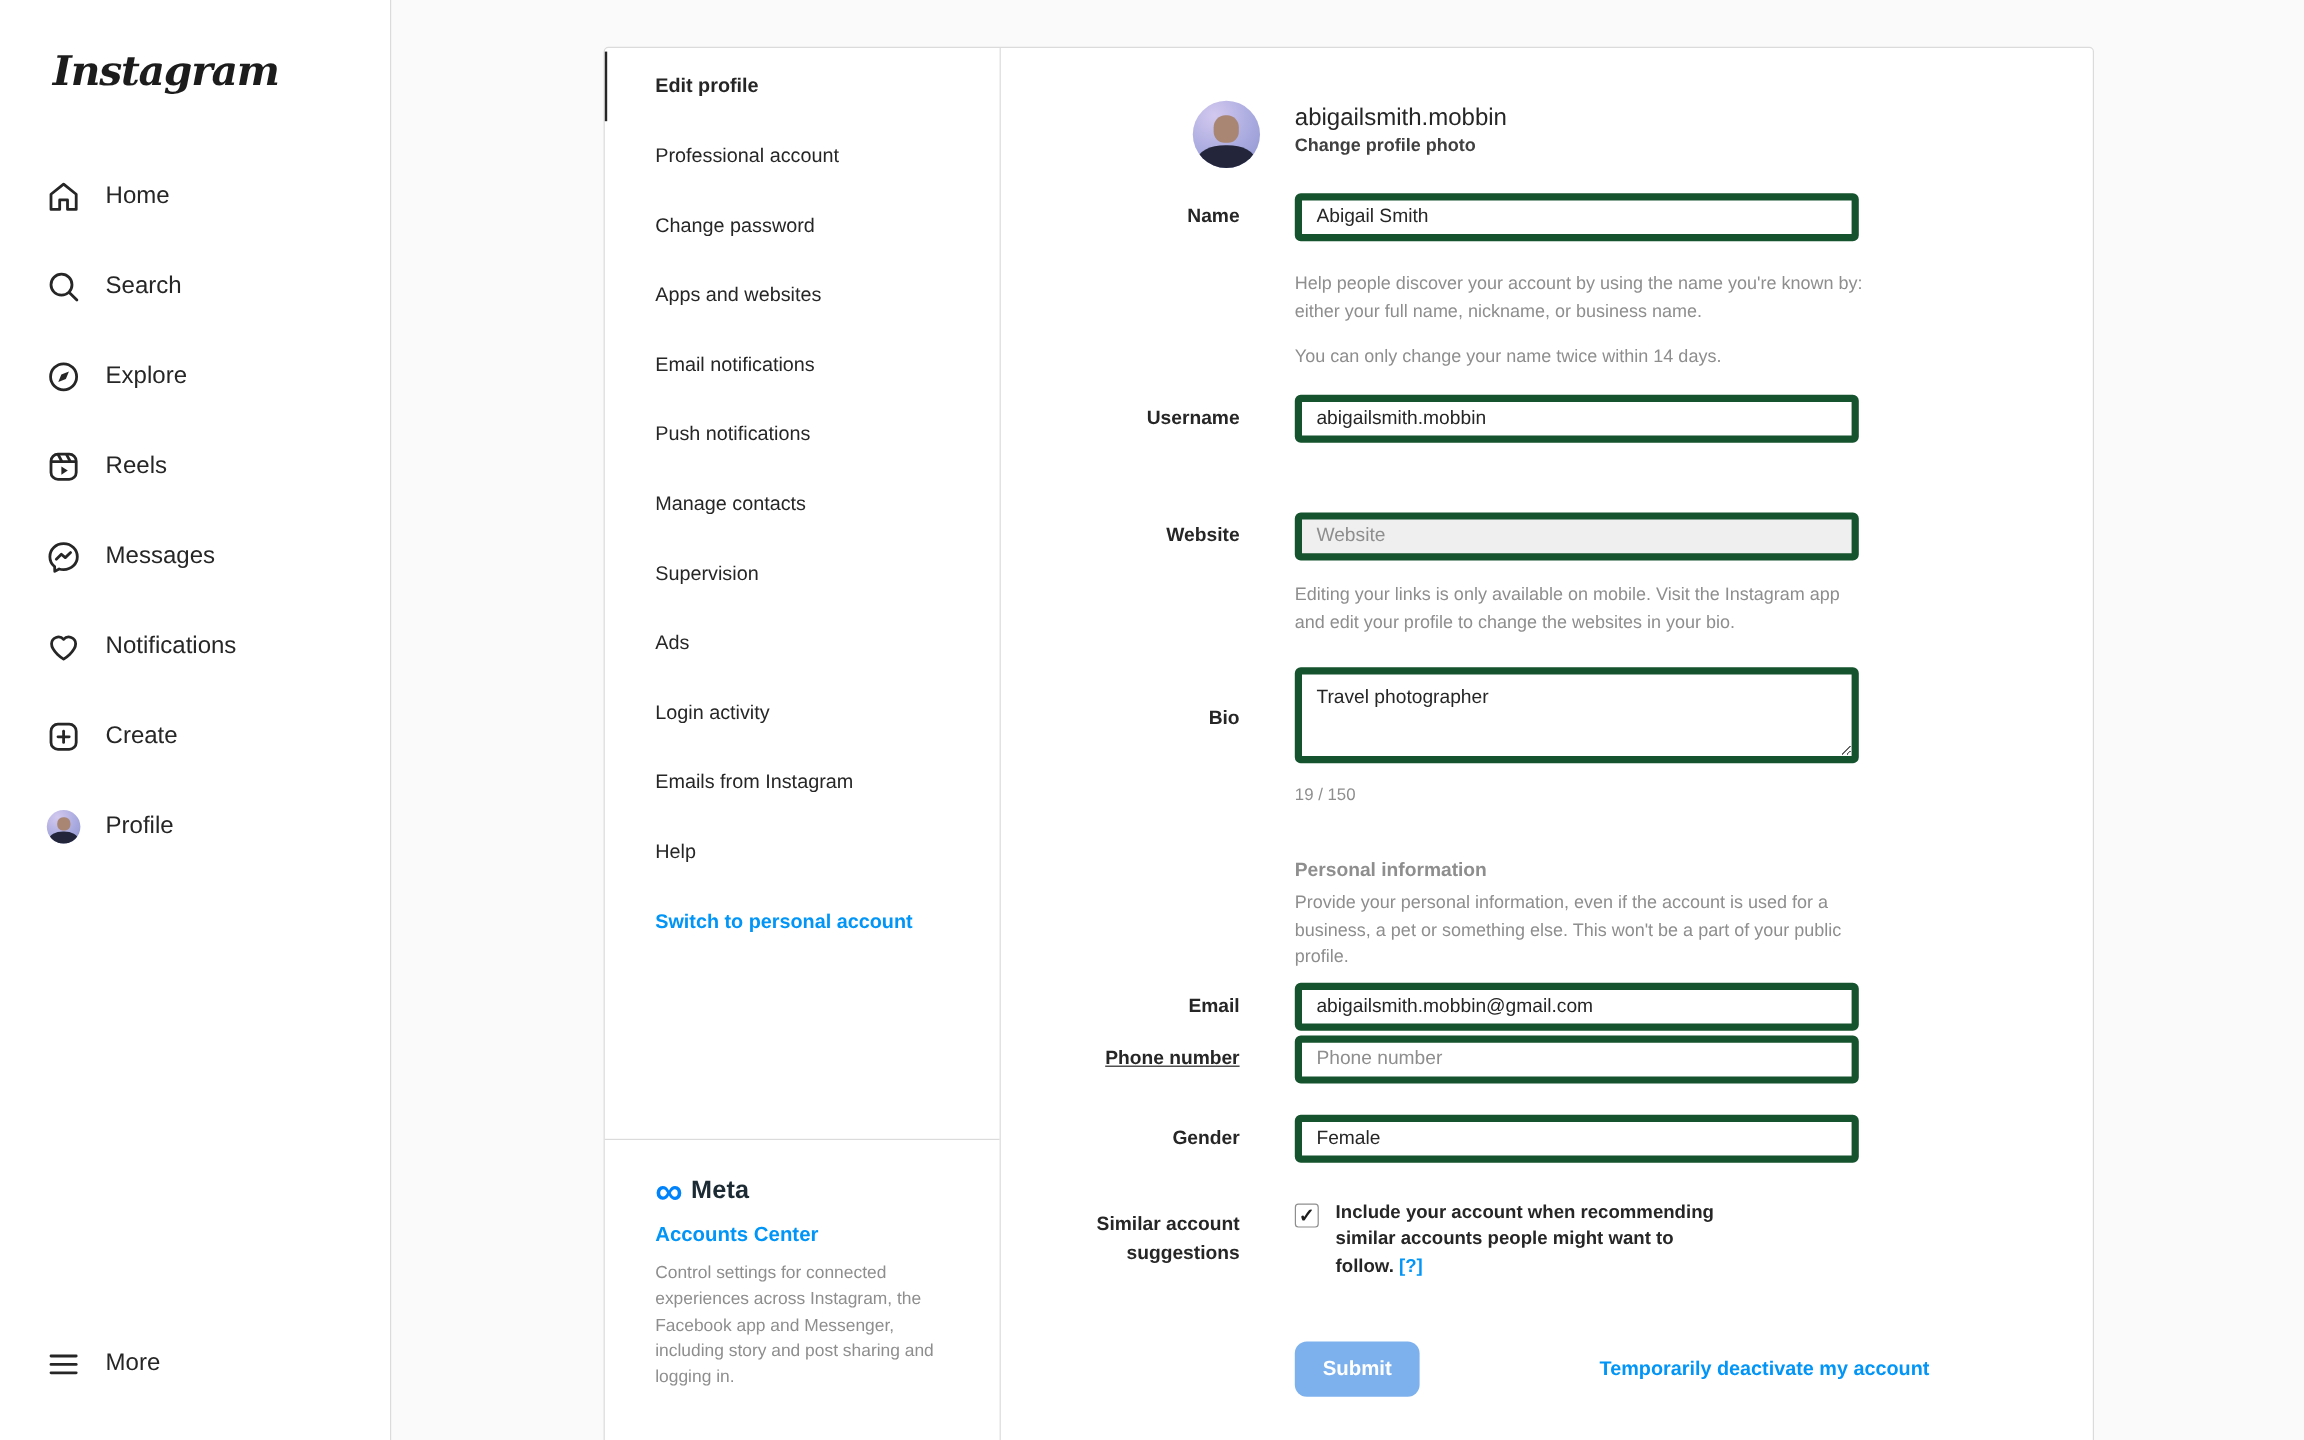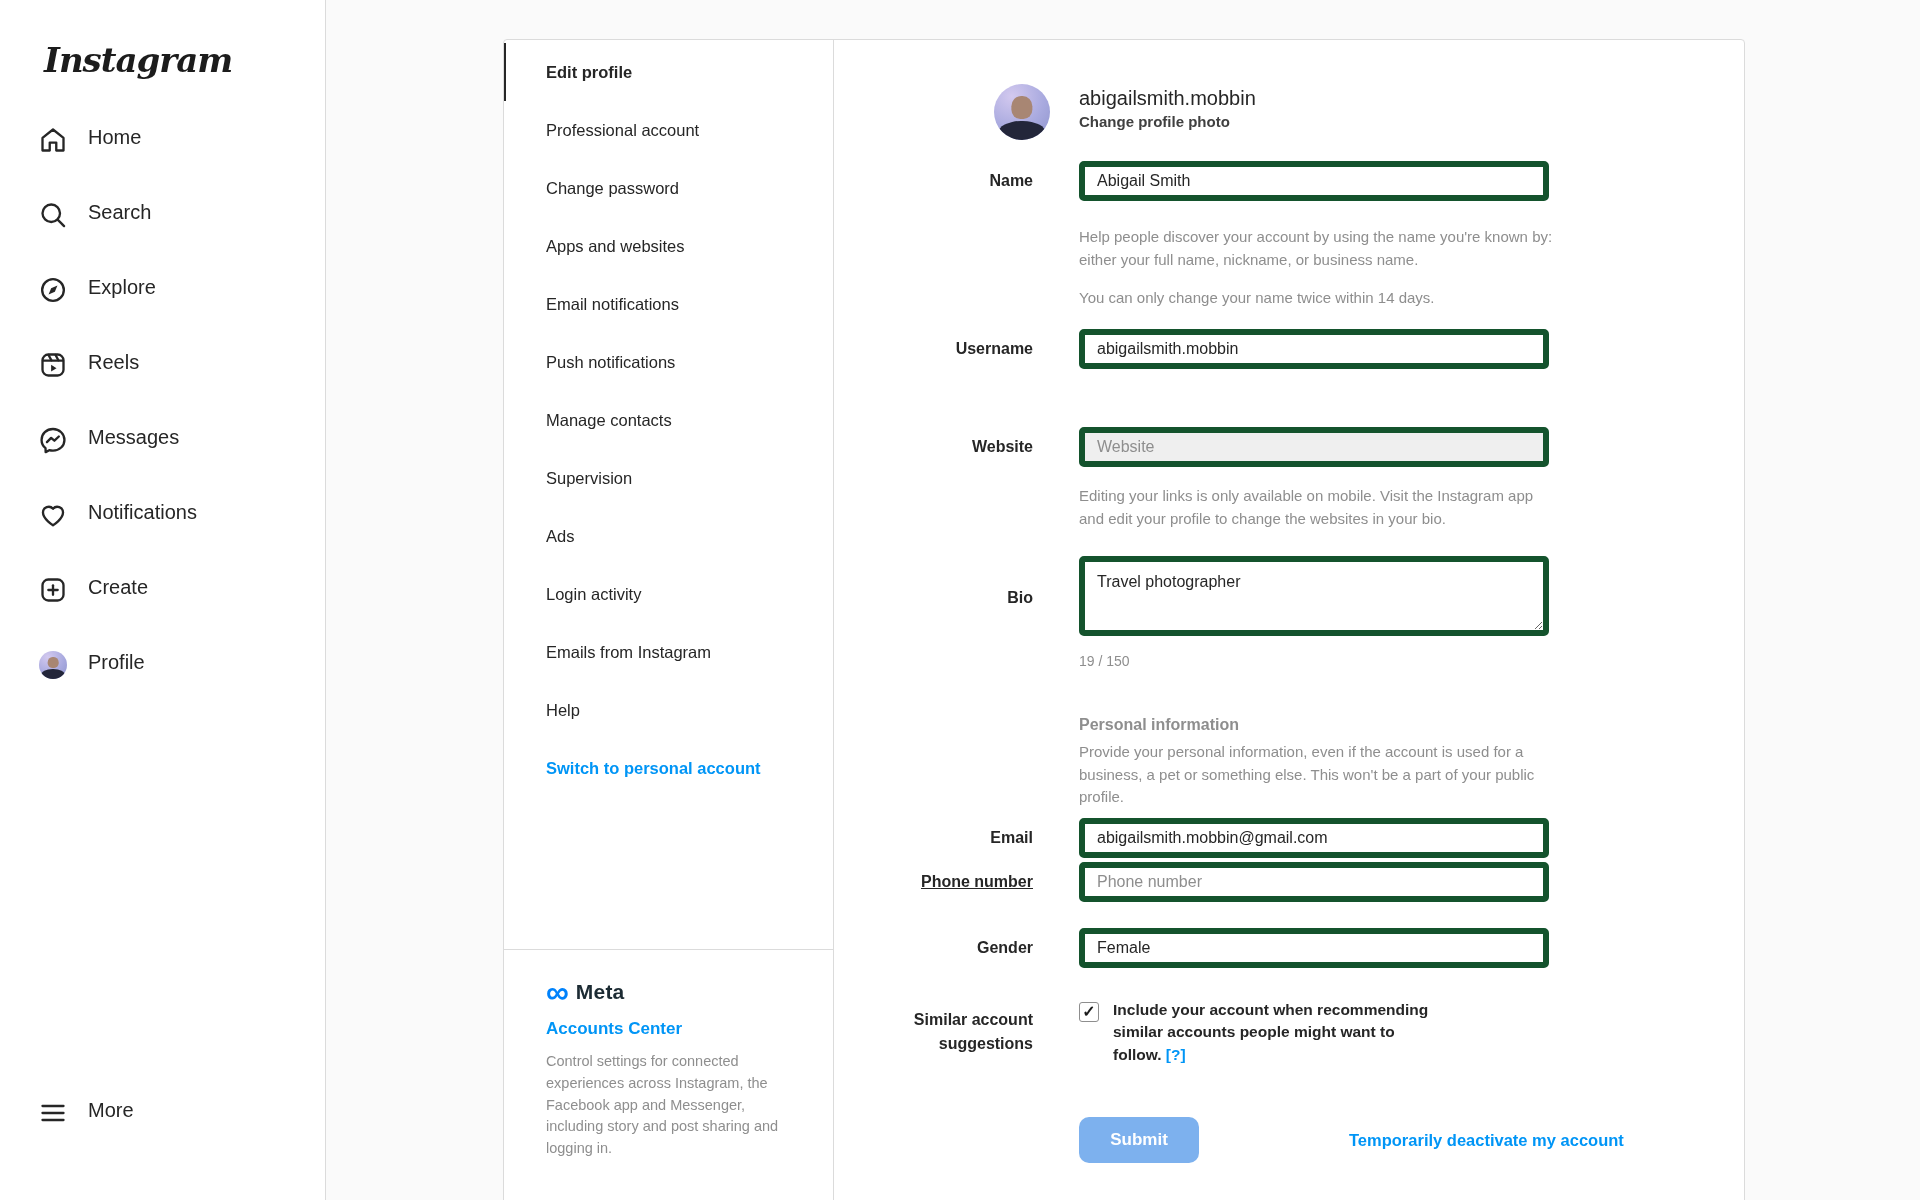--- a/index.html
+++ b/index.html
@@ -17,21 +17,21 @@
     background:#ffffff; border-right:1px solid #dbdbdb;
   }
   .logo {
     margin:40px 0 0 44px;
     font-family:"DejaVu Serif", serif;
     font-style:italic; font-weight:700;
     font-size:34px; color:#1c1c1c; letter-spacing:-1px;
   }
   .side-nav { margin-top:46px; list-style:none; }
   .side-item {
-    height:75px; display:flex; gap:21px;
+    height:75px; display:flex; align-items:center; gap:21px;
     padding-left:39px; font-size:20px; cursor:pointer;
   }
   .side-item svg { width:28px; height:28px; stroke:#262626; fill:none; stroke-width:2; stroke-linecap:round; stroke-linejoin:round; }
   .mini-avatar, .big-avatar {
     border-radius:50%;
     background:radial-gradient(circle at 32% 22%, #d3c9ef 0%, #a9aadf 55%, #8d93cc 100%);
     position:relative; overflow:hidden; flex-shrink:0;
   }
   .mini-avatar { width:28px; height:28px; }
   .mini-avatar::before, .big-avatar::before {  
@@ -104,21 +104,21 @@
   .checkbox {
     width:20px; height:20px; margin-top:3px; border:1.5px solid #8e8e8e; border-radius:3px;
     display:flex; align-items:center; justify-content:center; flex-shrink:0;
     font-size:16px; font-weight:700; color:#1c1c1c; background:#fff; cursor:pointer;
   }
   .similar-text { margin-left:14px; width:330px; font-size:15.5px; font-weight:700; line-height:1.45; }
   .help-q { color:#0095f6; cursor:pointer; }
 
   .submit-row { display:flex; align-items:center; }
   .submit-btn {
-    width:120px; height:46px; border:none; border-radius:10px;
+    width:104px; height:46px; border:none; border-radius:10px;
     background:#7db1ee; color:#ffffff; font-size:17px; font-weight:700;
     font-family:"Liberation Sans", sans-serif; cursor:pointer;
   }
   .deactivate-link { margin-left:150px; font-size:16.5px; font-weight:600; color:#0095f6; cursor:pointer; }
 </style>
 </head>
 <body>
 
 <aside class="sidebar">
   <div class="logo">Instagram</div>

